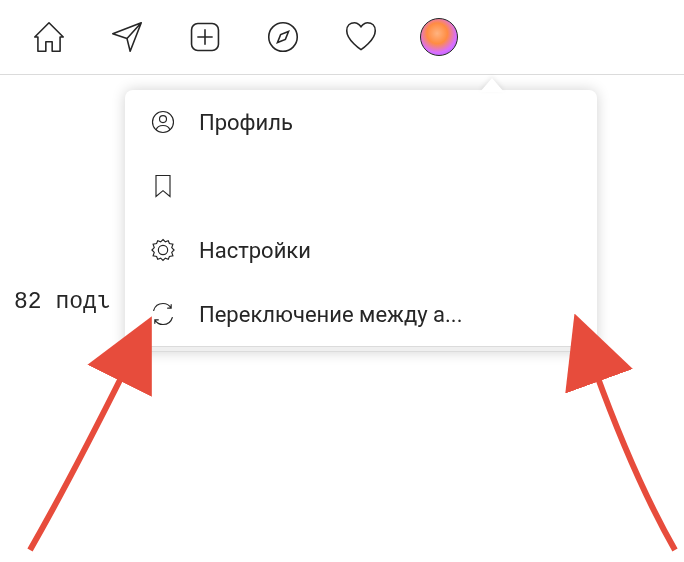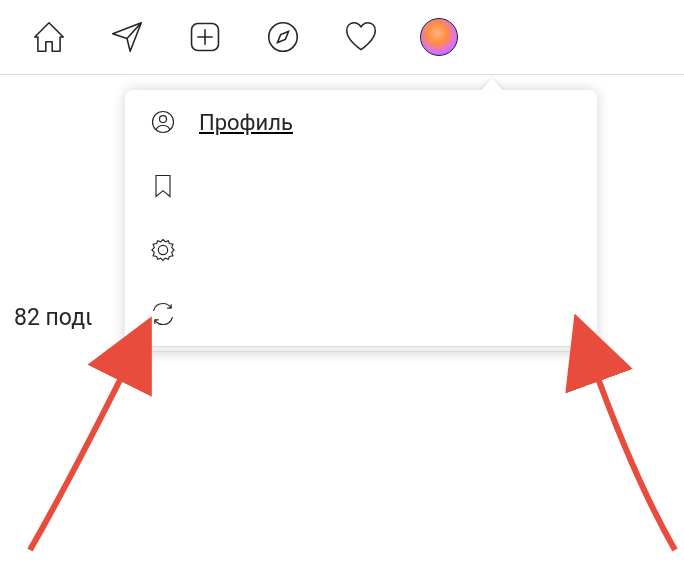--- a/index.html
+++ b/index.html
@@ -64,21 +64,20 @@
       box-shadow: 0 0 14px rgba(0,0,0,0.18);
       z-index: 10;
       overflow: hidden;
     }
     .menu-item {
       display: flex;
       align-items: center;
       padding: 18px 24px;
       cursor: pointer;
       gap: 22px;
-      text-decoration: underline;
     }
     .menu-icon {
       width: 28px;
       height: 28px;
       display: flex;
       align-items: center;
       justify-content: center;
       flex-shrink: 0;
     }
     .menu-icon svg {
@@ -97,25 +96,26 @@
     }
     .menu-divider {
       height: 6px;
       background: #efefef;
       border-top: 1px solid #dbdbdb;
       border-bottom: 1px solid #dbdbdb;
     }
     .menu-item.logout { padding-left: 30px; }
     .bg-text {
       position: absolute;
-      top: 304px;
+      top: 289px;
       left: 14px;
       font-size: 23px;
       color: #262626;
       z-index: 1;
+      font-family: Liberation Mono, monospace;
     }
     .arrow {
       position: absolute;
       z-index: 20;
     }
     .arrow svg { overflow: visible; }
   </style>
 </head>
 <body>
 
@@ -172,28 +172,30 @@
         </svg>
     </span>
   </div>
   <div class="menu-item">
     <span class="menu-icon">
       <svg viewBox="0 0 48 48">
           <path d="M24 6 L28 10 L33 8 L35 13 L41 14 L39 20 L43 24 L39 28 L41 34 L35 35 L33 40 L28 38 L24 42 L20 38 L15 40 L13 35 L7 34 L9 28 L5 24 L9 20 L7 14 L13 13 L15 8 L20 10 Z"></path>
           <circle cx="24" cy="24" r="8"></circle>
         </svg>
     </span>
+    <span class="menu-label">Настройки</span>
   </div>
   <div class="menu-item">
     <span class="menu-icon">
       <svg viewBox="0 0 48 48">
           <path d="M8 18 C10 11 16 6 24 6 C30 6 35 9 38 14 M38 8 L38 14 L32 14" stroke-linecap="round"></path>
           <path d="M40 30 C38 37 32 42 24 42 C18 42 13 39 10 34 M10 40 L10 34 L16 34" stroke-linecap="round"></path>
         </svg>
     </span>
+    <span class="menu-label">Переключение между а...</span>
   </div>
   <div class="menu-divider"></div>
 </div>
 
 <div class="arrow" style="top:350px; left:10px;">
   <svg width="140" height="210">
     <defs>
         <marker id="ah1" markerWidth="12" markerHeight="12" refX="2" refY="6" orient="auto">
           <path d="M0,0 L12,6 L0,12 Z" fill="#e74c3c"></path>
         </marker>

